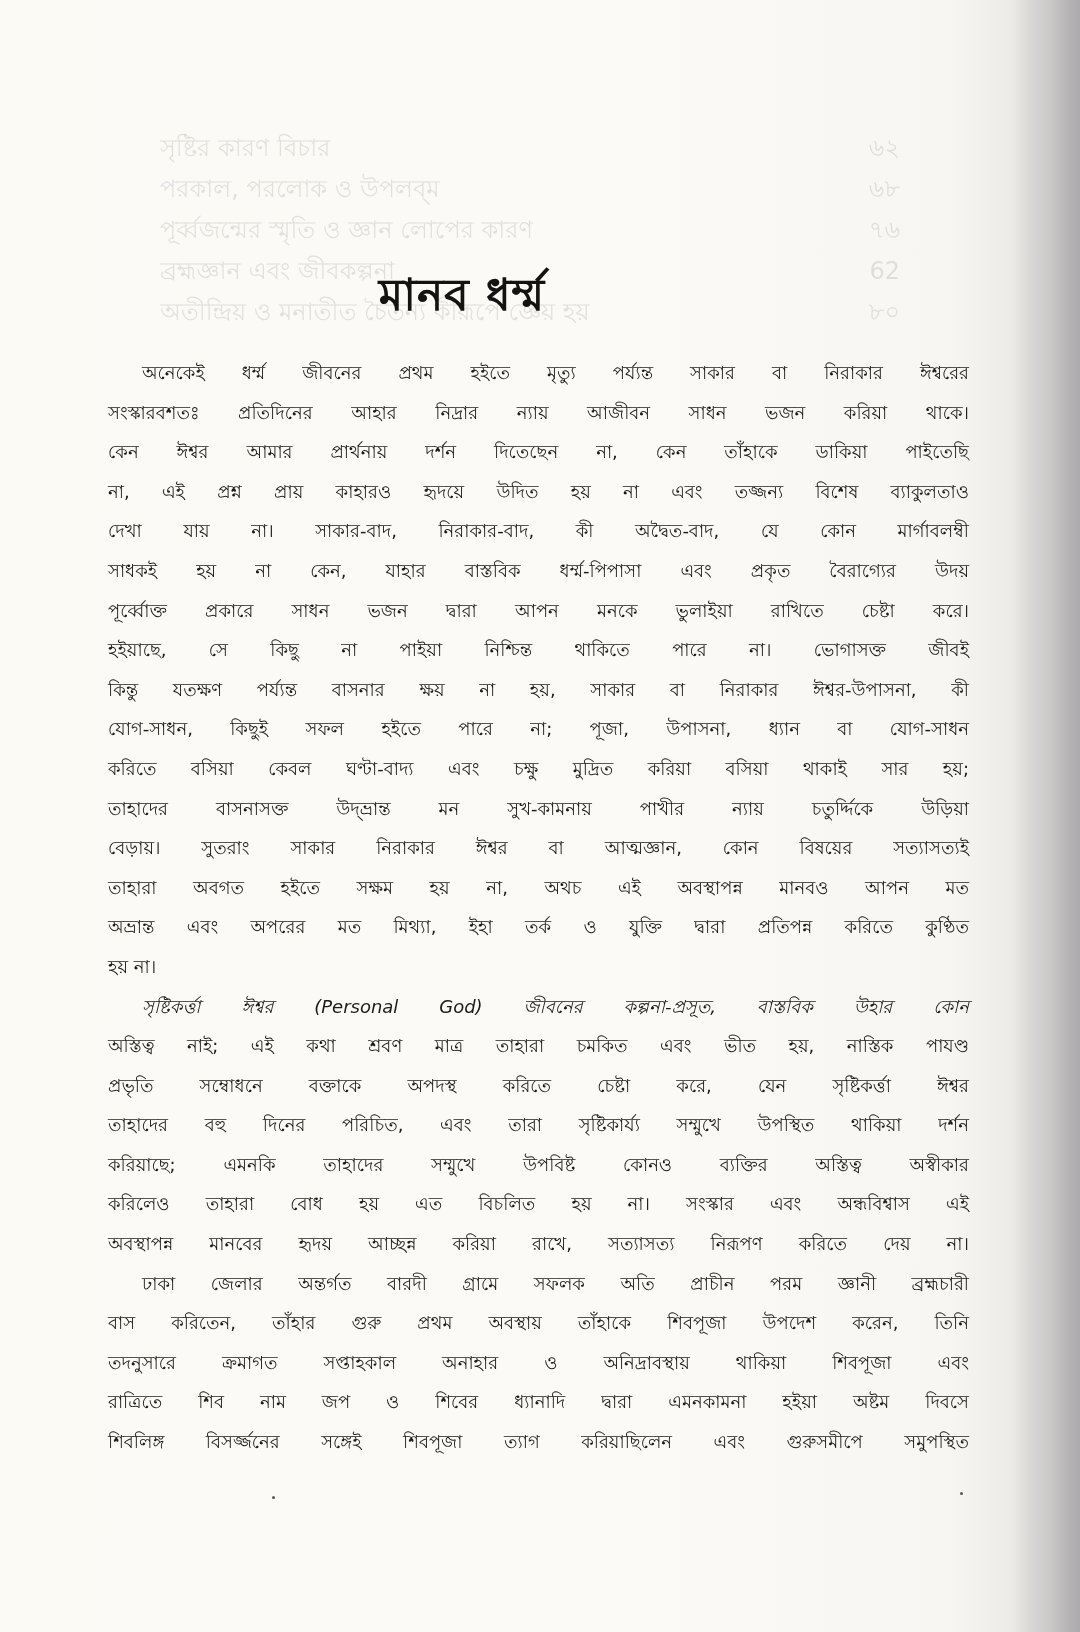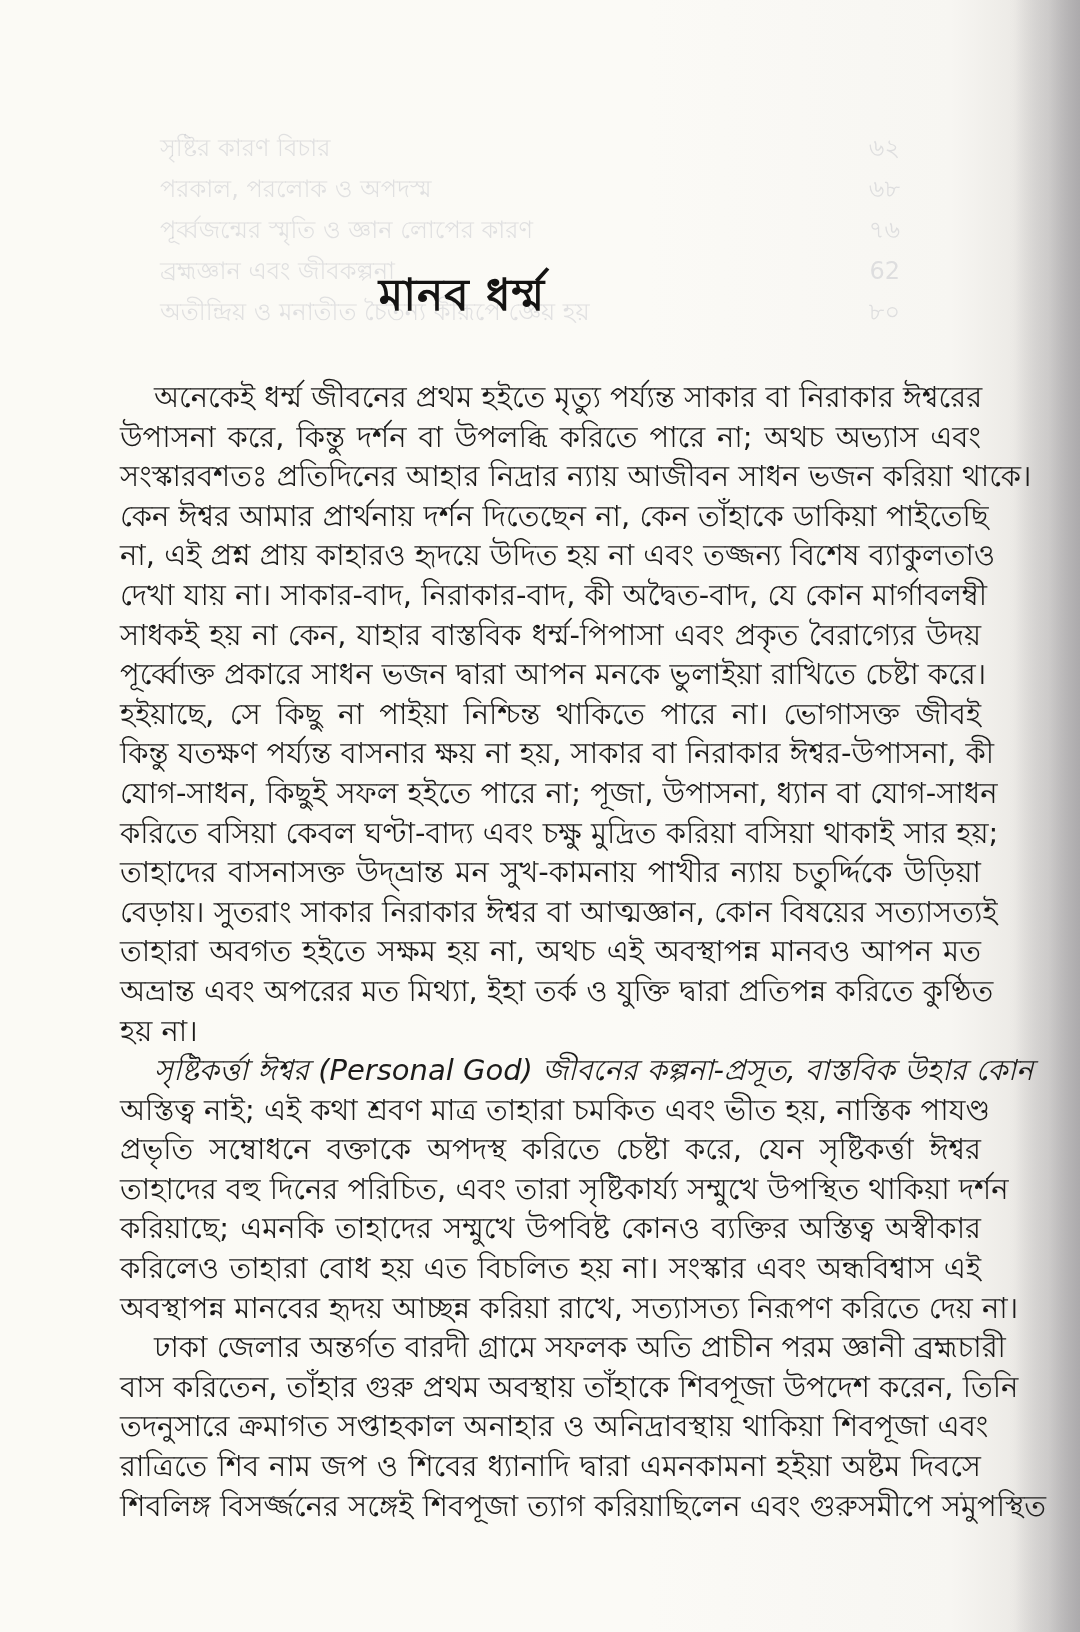--- a/index.html
+++ b/index.html
@@ -21,44 +21,43 @@
     position: absolute; left: 160px; top: 128px; width: 740px;
     color: rgba(90, 95, 120, 0.16); font-size: 24px; line-height: 41px;
     pointer-events: none;
   }
   .bleed .row { display: flex; justify-content: space-between; white-space: nowrap; }
   .title {
     position: absolute; left: 0; top: 262px; width: 924px; text-align: center;
     font-size: 44px; font-weight: bold; letter-spacing: 1px; color: #141312;
   }
   .body {
-    position: absolute; left: 120px; top: 353px; width: 861px;
-    font-size: 29px; line-height: 39.6px; text-align: justify;
+    position: absolute; left: 108px; top: 353px; width: 861px;
+    font-size: 18px; line-height: 39.6px; text-align: justify;
     text-align-last: justify;
-    margin-top: 25px;
   }
   .body .line { display: block; white-space: nowrap; text-align-last: justify; }
   .body .line.short { text-align-last: left; }
   .page-dot {
     position: absolute; width: 3px; height: 3px; border-radius: 50%; background: #555;
   }
 </style>
 </head>
 <body>
 
 <div class="page">
   <div class="edge-shadow"></div>
 
   <div class="bleed">
     <div class="row">
         <span>সৃষ্টির কারণ বিচার</span>
         <span>৬২</span>
       </div>
     <div class="row">
-        <span>পরকাল, পরলোক ও অপদস্ম</span>
+        <span>পরকাল, পরলোক ও উপলব্ম</span>
         <span>৬৮</span>
       </div>
     <div class="row">
         <span>পূর্ব্বজন্মের স্মৃতি ও জ্ঞান লোপের কারণ</span>
         <span>৭৬</span>
       </div>
     <div class="row">
         <span>ব্রহ্মজ্ঞান এবং জীবকল্পনা</span>
         <span>62</span>
       </div>
@@ -67,21 +66,20 @@
         <span>৮০</span>
       </div>
   </div>
 
   <h1 class="title" style="margin:0;">মানব ধর্ম্ম</h1>
 
   <div class="body">
 
     <div>
       <span class="line" style="padding-left:34px;">অনেকেই ধর্ম্ম জীবনের প্রথম হইতে মৃত্যু পর্য্যন্ত সাকার বা নিরাকার ঈশ্বরের</span>
-      <span class="line">উপাসনা করে, কিন্তু দর্শন বা উপলব্ধি করিতে পারে না; অথচ অভ্যাস এবং</span>
       <span class="line">সংস্কারবশতঃ প্রতিদিনের আহার নিদ্রার ন্যায় আজীবন সাধন ভজন করিয়া থাকে।</span>
       <span class="line">কেন ঈশ্বর আমার প্রার্থনায় দর্শন দিতেছেন না, কেন তাঁহাকে ডাকিয়া পাইতেছি</span>
       <span class="line">না, এই প্রশ্ন প্রায় কাহারও হৃদয়ে উদিত হয় না এবং তজ্জন্য বিশেষ ব্যাকুলতাও</span>
       <span class="line">দেখা যায় না। সাকার-বাদ, নিরাকার-বাদ, কী অদ্বৈত-বাদ, যে কোন মার্গাবলম্বী</span>
       <span class="line">সাধকই হয় না কেন, যাহার বাস্তবিক ধর্ম্ম-পিপাসা এবং প্রকৃত বৈরাগ্যের উদয়</span>
       <span class="line">পূর্ব্বোক্ত প্রকারে সাধন ভজন দ্বারা আপন মনকে ভুলাইয়া রাখিতে চেষ্টা করে।</span>
       <span class="line">হইয়াছে, সে কিছু না পাইয়া নিশ্চিন্ত থাকিতে পারে না। ভোগাসক্ত জীবই</span>
       <span class="line">কিন্তু যতক্ষণ পর্য্যন্ত বাসনার ক্ষয় না হয়, সাকার বা নিরাকার ঈশ্বর-উপাসনা, কী</span>
       <span class="line">যোগ-সাধন, কিছুই সফল হইতে পারে না; পূজা, উপাসনা, ধ্যান বা যোগ-সাধন</span>
       <span class="line">করিতে বসিয়া কেবল ঘণ্টা-বাদ্য এবং চক্ষু মুদ্রিত করিয়া বসিয়া থাকাই সার হয়;</span>

